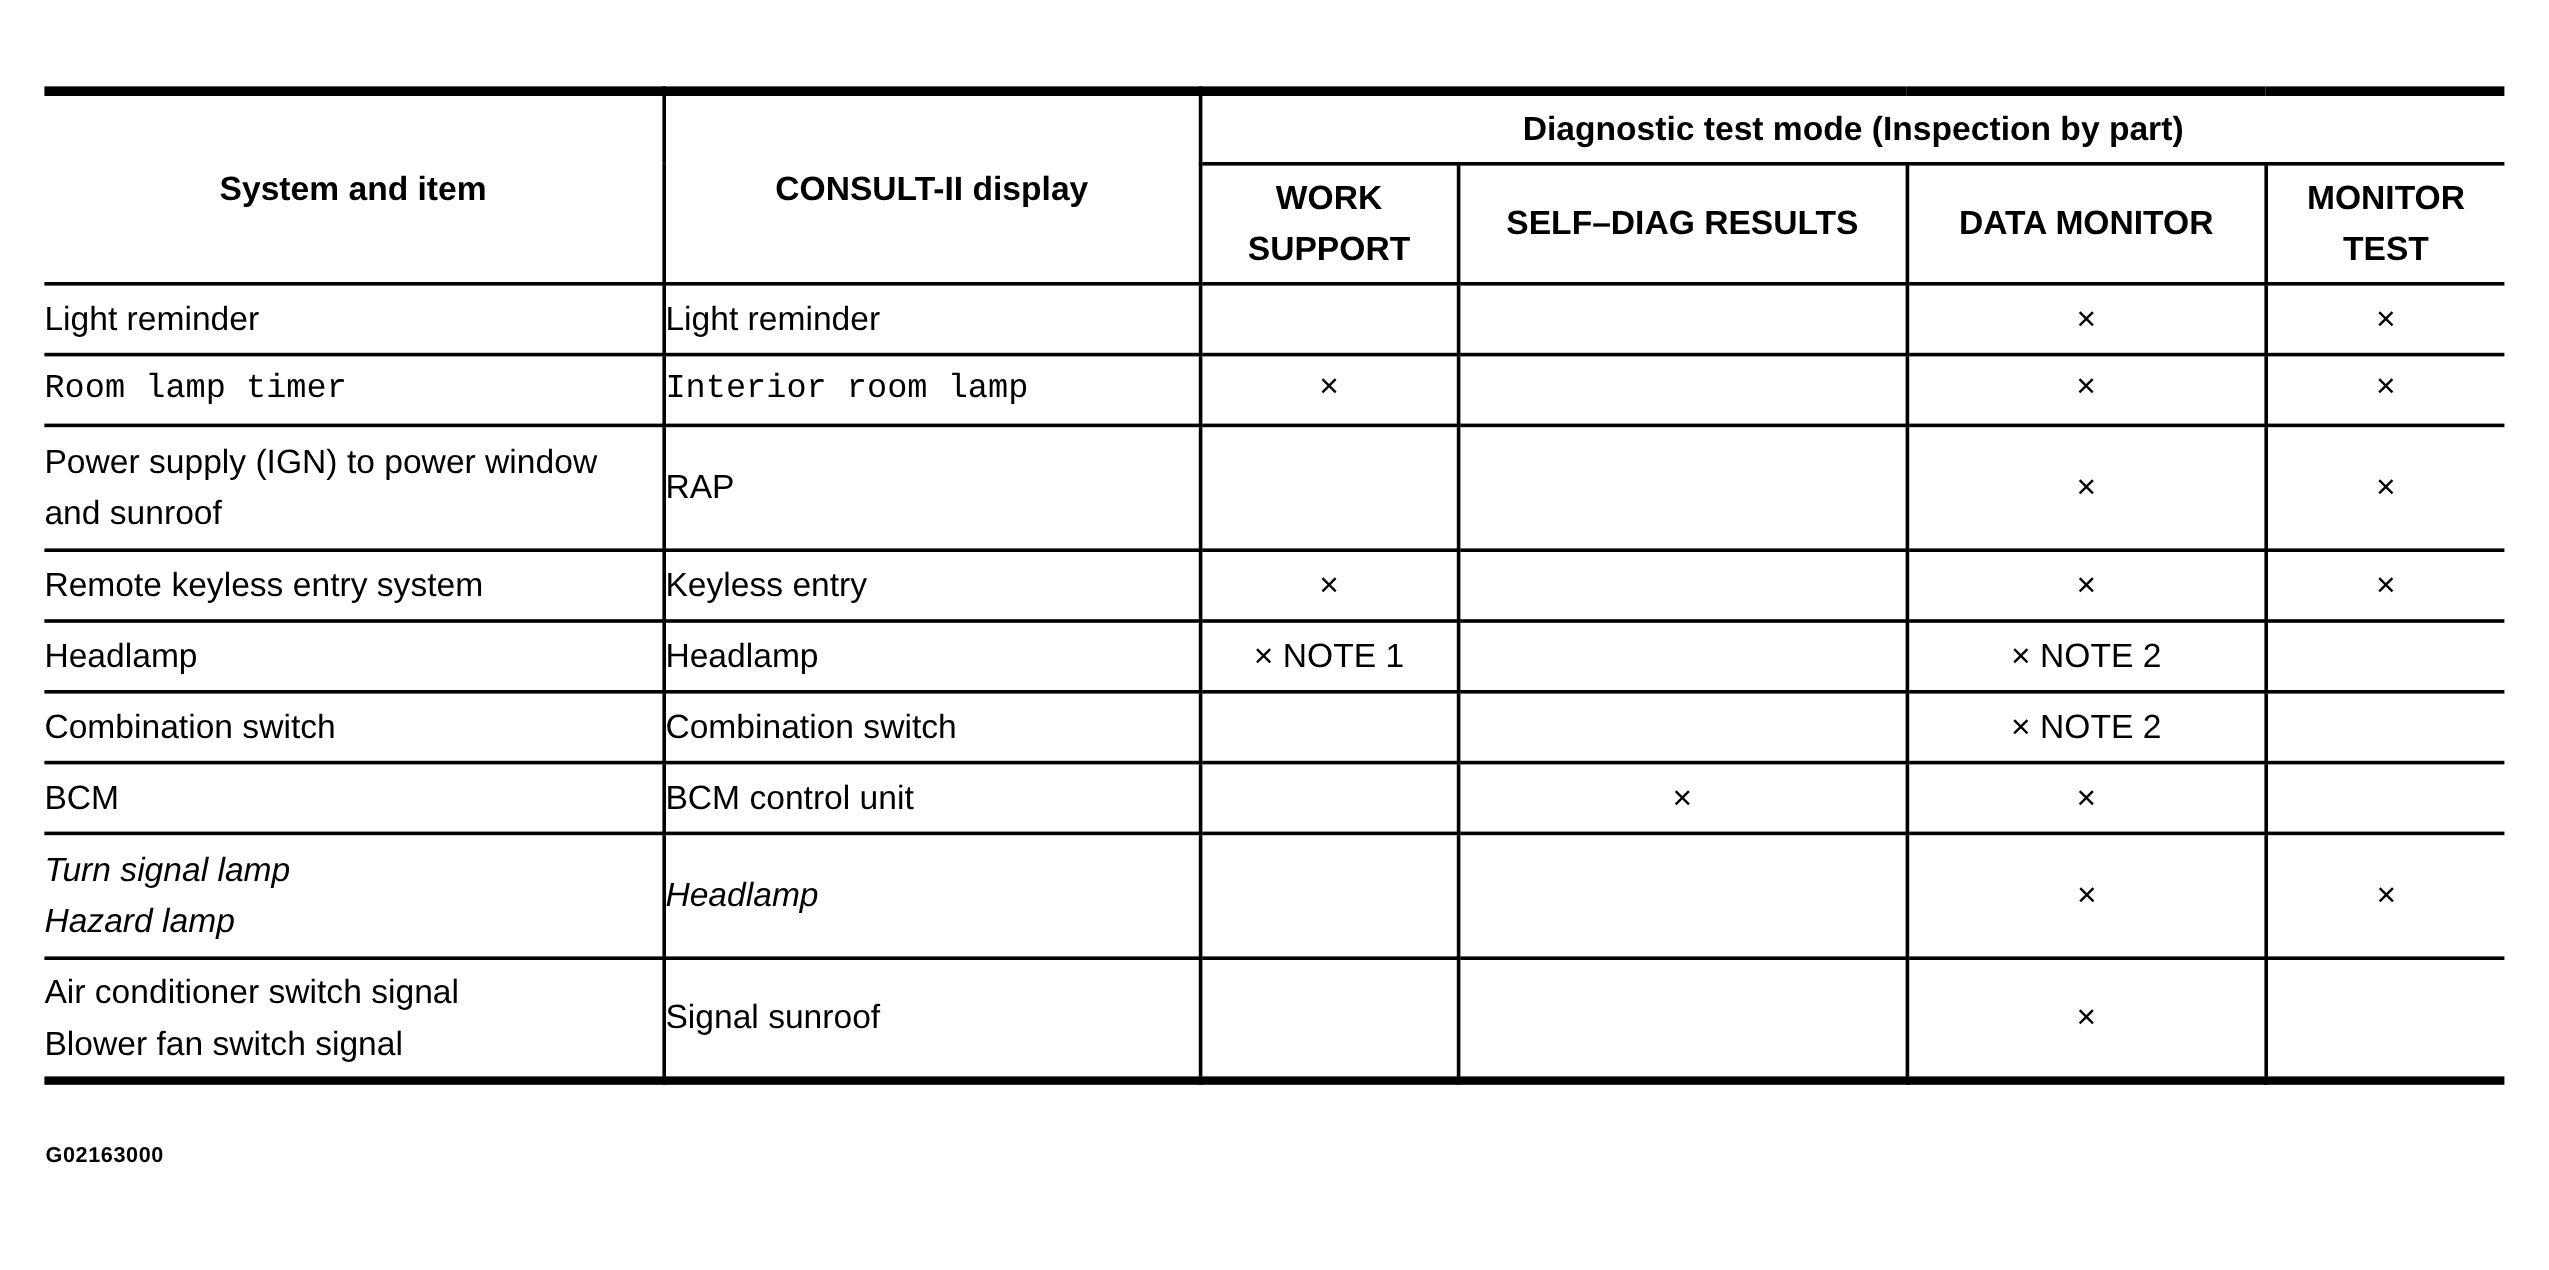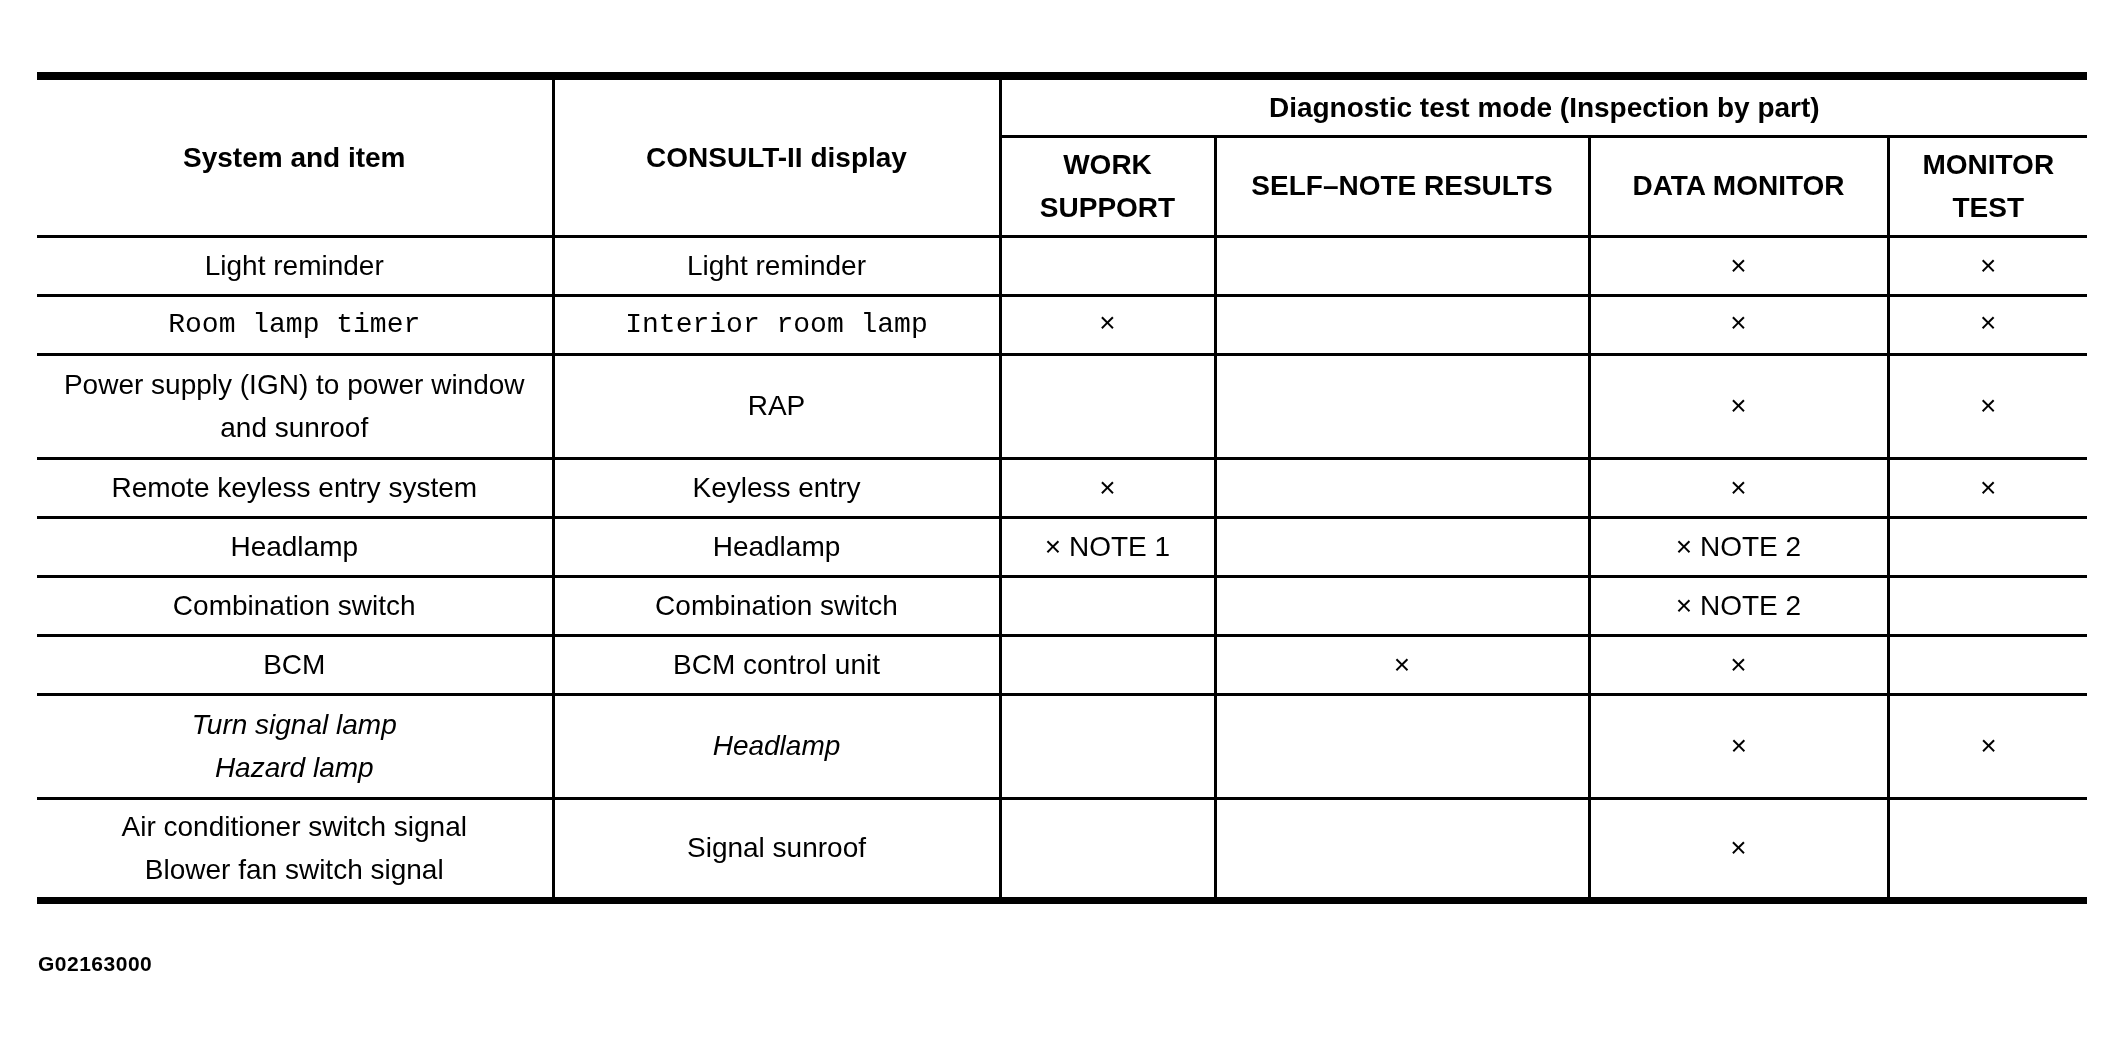--- a/index.html
+++ b/index.html
@@ -35,32 +35,32 @@
     font-weight: normal;
     padding: 0;
     overflow: hidden;
   }
   .diag-table tr > *:first-child { border-left: 0; }
   .diag-table tr > *:last-child  { border-right: 0; }
   .diag-table th { text-align: center; font-weight: bold; }
   .row-group  { height: 60px; }
   .row-modes  { height: 100px; }
   .td-text {
-    text-align: center;
+    text-align: left;
     padding-left: 23px;
     padding-right: 12px;
     white-space: pre-line;
     margin-left: 40px;
   }
   .td-mark { text-align: center; white-space: nowrap; }
   .figure-code {
     position: absolute;
     left: 38px;
     top: 952px;
-    font-size: 21px;
+    font-size: 18px;
     font-weight: bold;
     letter-spacing: 0.5px;
     color: #000;
   }
 </style>
 </head>
 <body>
 
 <div class="page">
 
@@ -74,21 +74,21 @@
       <col style="width:199px">
     </colgroup>
     <thead>
       <tr class="row-group">
         <th rowspan="2">System and item</th>
         <th rowspan="2">CONSULT-II display</th>
         <th colspan="4">Diagnostic test mode (Inspection by part)</th>
       </tr>
       <tr class="row-modes">
         <th>WORK SUPPORT</th>
-        <th>SELF–NOTE RESULTS</th>
+        <th>SELF–DIAG RESULTS</th>
         <th>DATA MONITOR</th>
         <th>MONITOR TEST</th>
       </tr>
     </thead>
     <tbody>
         <tr style="height: 59px;">
           <td class="td-text">Light reminder</td>
           <td class="td-text">Light reminder</td>
           <td class="td-mark"></td>
           <td class="td-mark"></td>

